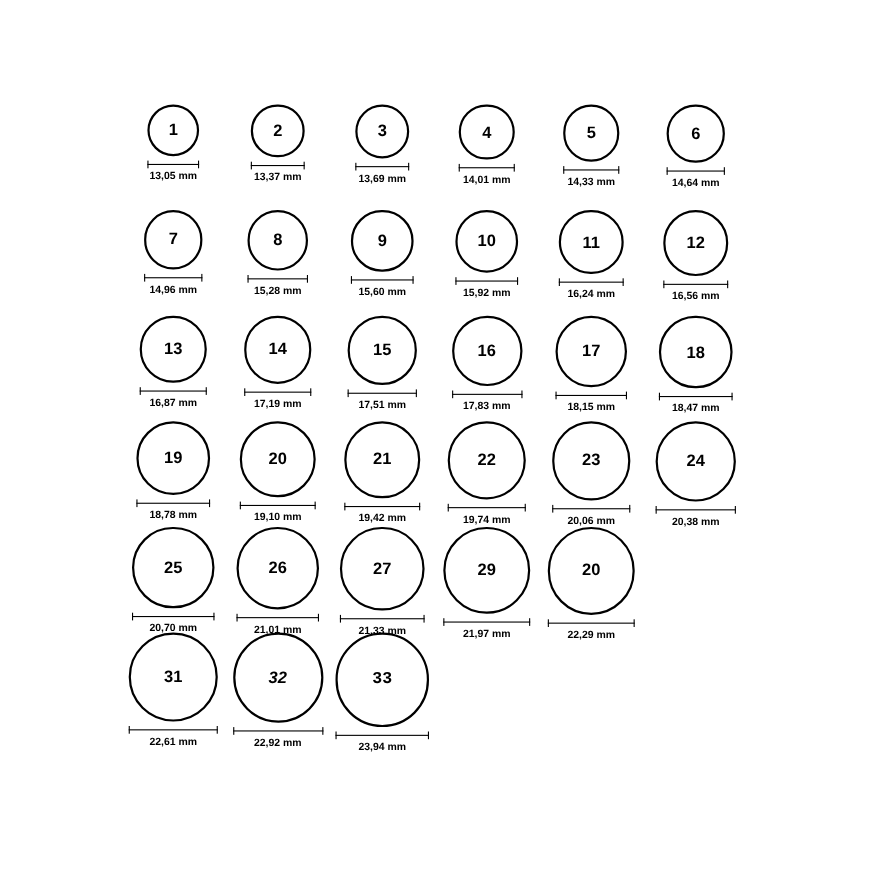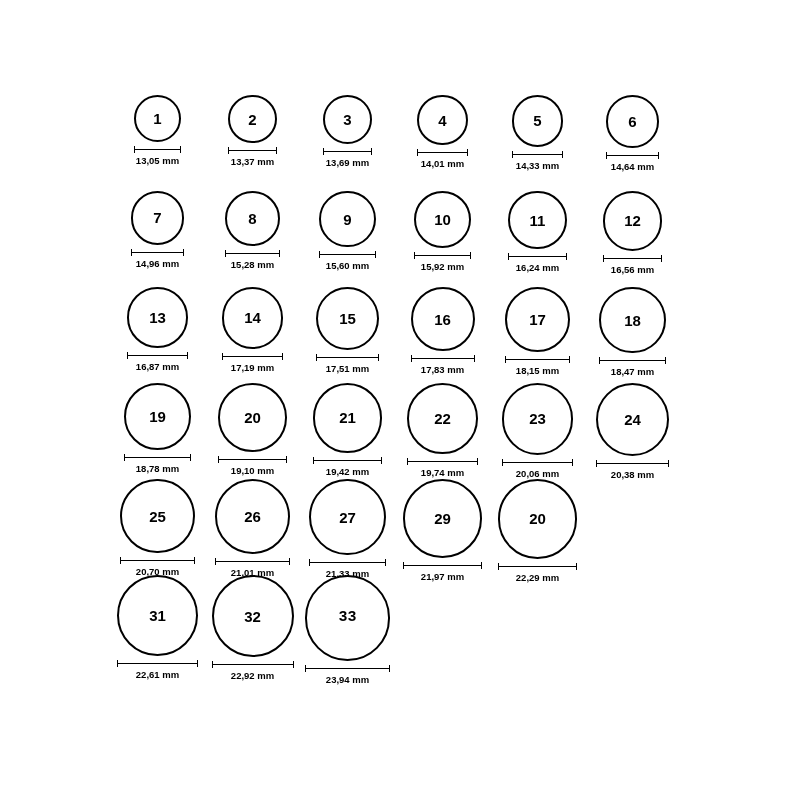--- a/index.html
+++ b/index.html
@@ -494,21 +494,21 @@
           <div class="measure">
             <div class="measure-bar" style="width: 80.9px;">
               <span class="line"></span>
               <span class="cap left"></span>
               <span class="cap right"></span>
             </div>
             <div class="measure-label">22,61 mm</div>
           </div>
         </div>
         <div class="size-cell">
-          <div class="ring-circle" style="width: 82px; height: 82px;">
+          <div class="ring-circle" style="width: 82px; height: 82px; font-style: italic;">
             <span class="ring-number">32</span>
           </div>
           <div class="measure">
             <div class="measure-bar" style="width: 82px;">
               <span class="line"></span>
               <span class="cap left"></span>
               <span class="cap right"></span>
             </div>
             <div class="measure-label">22,92 mm</div>
           </div>

